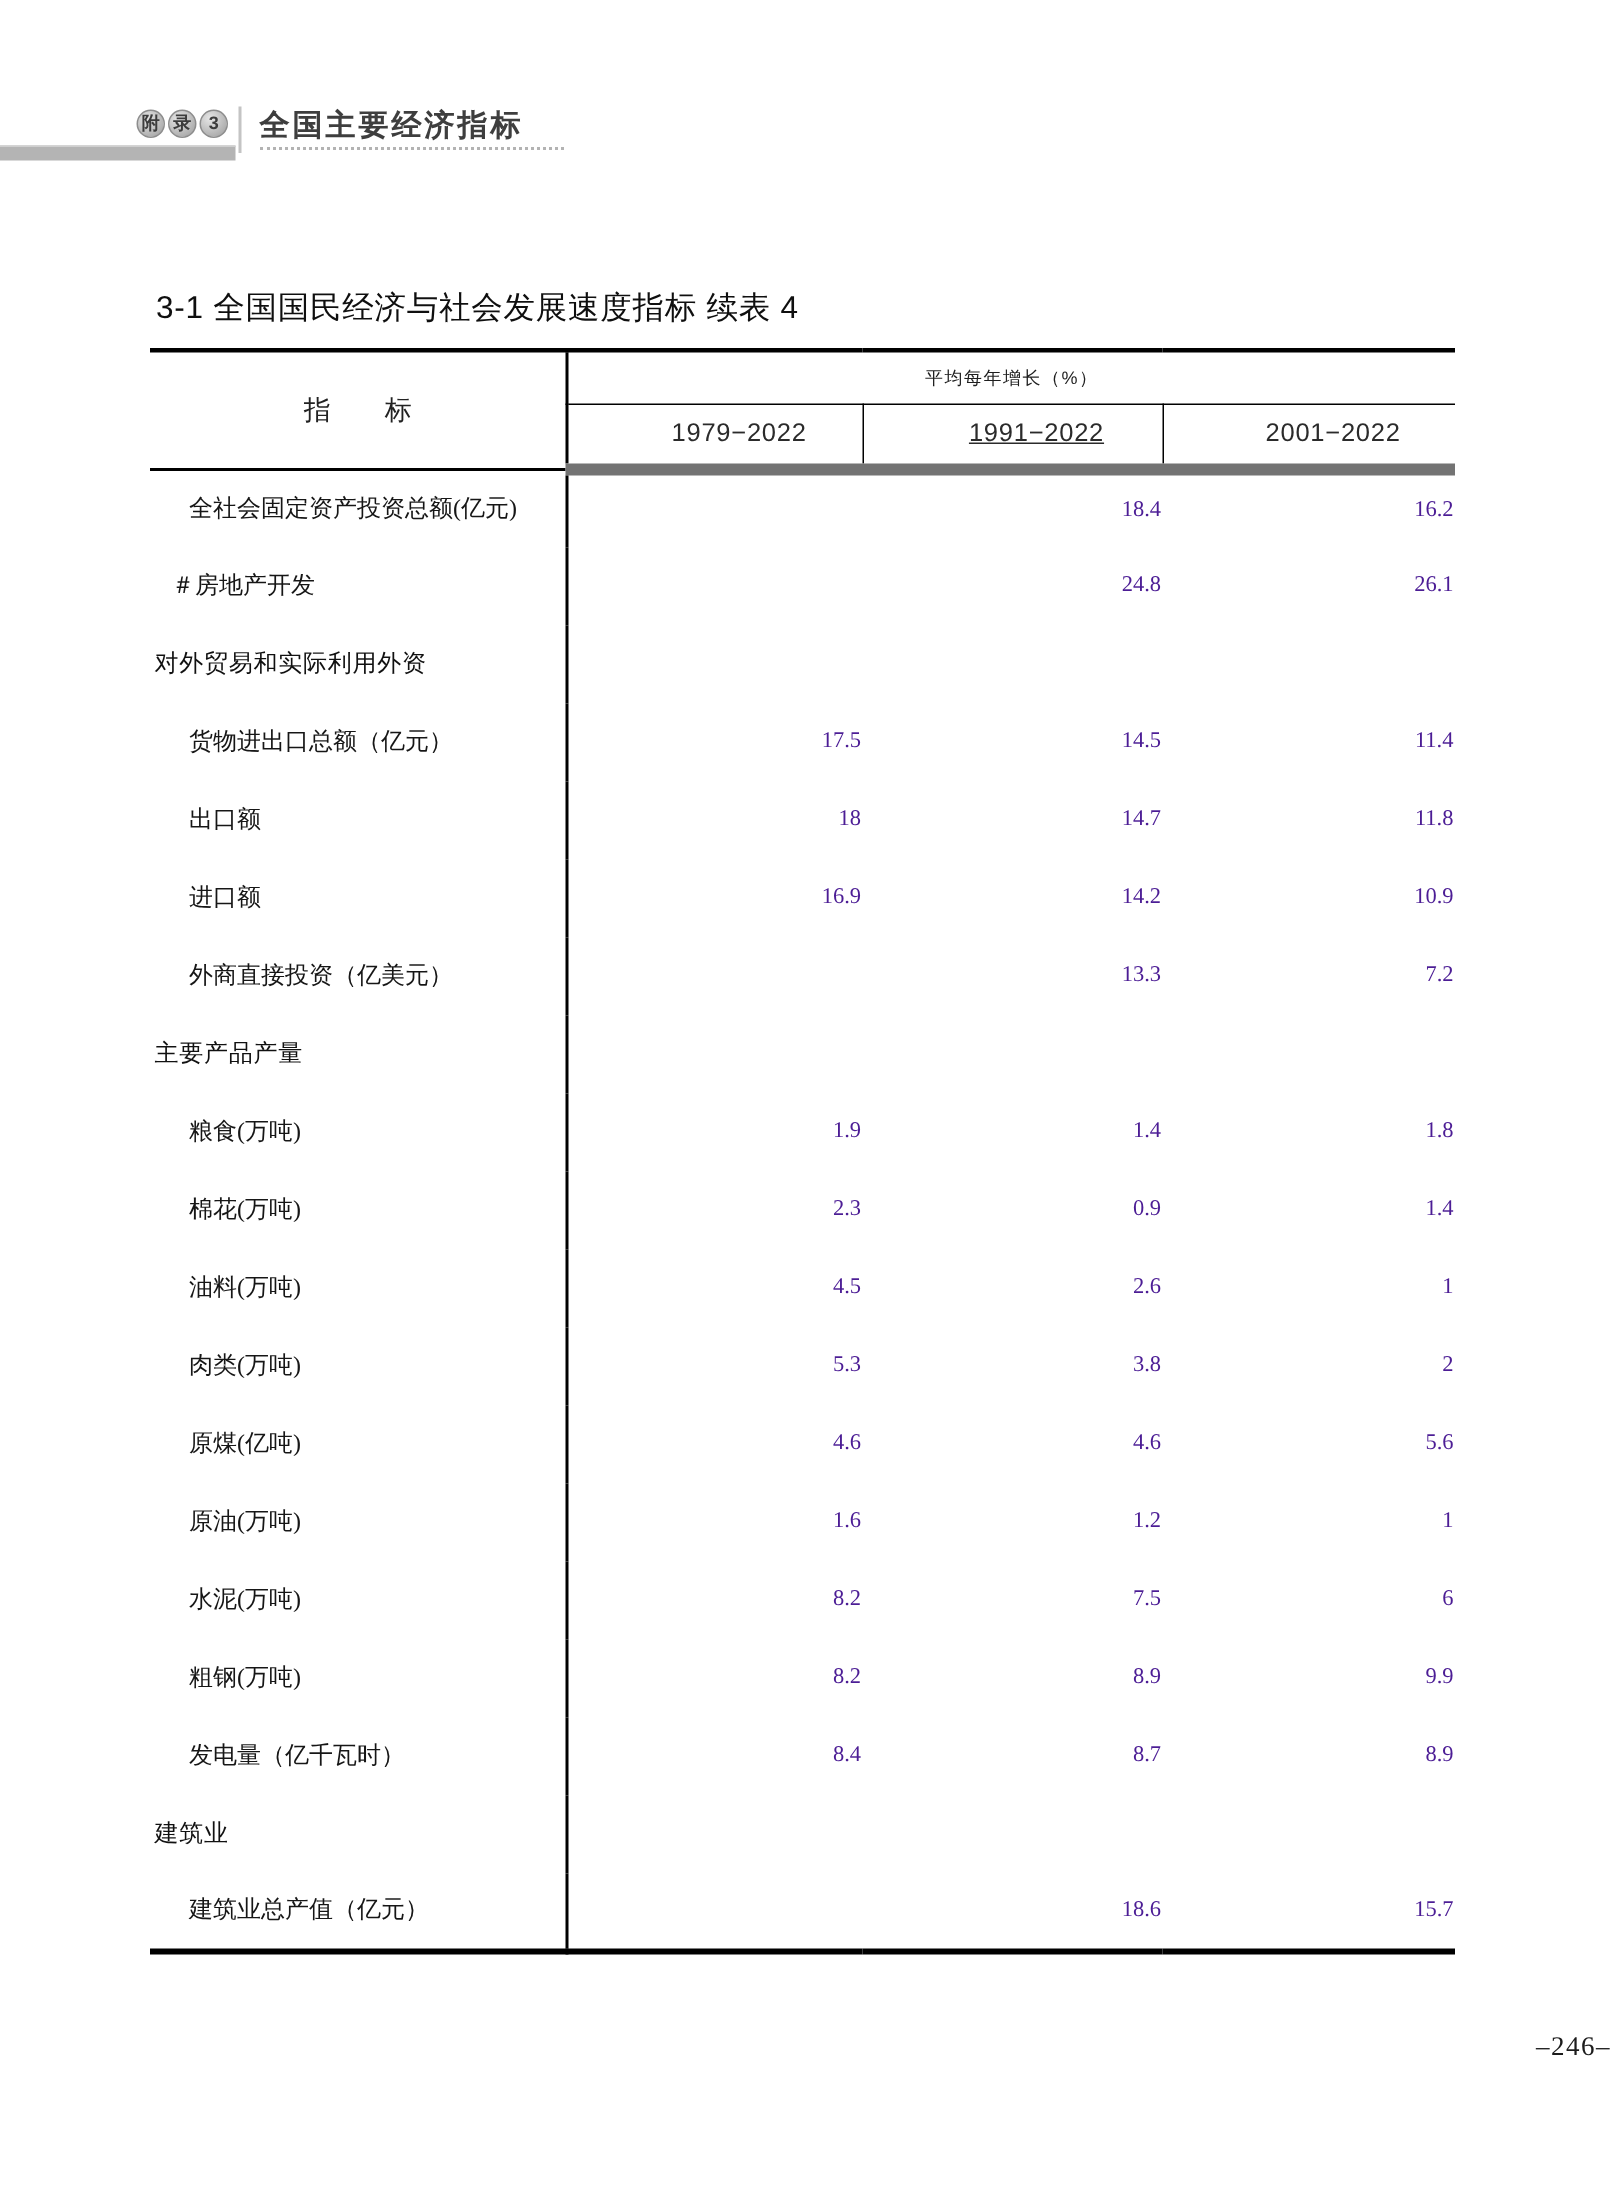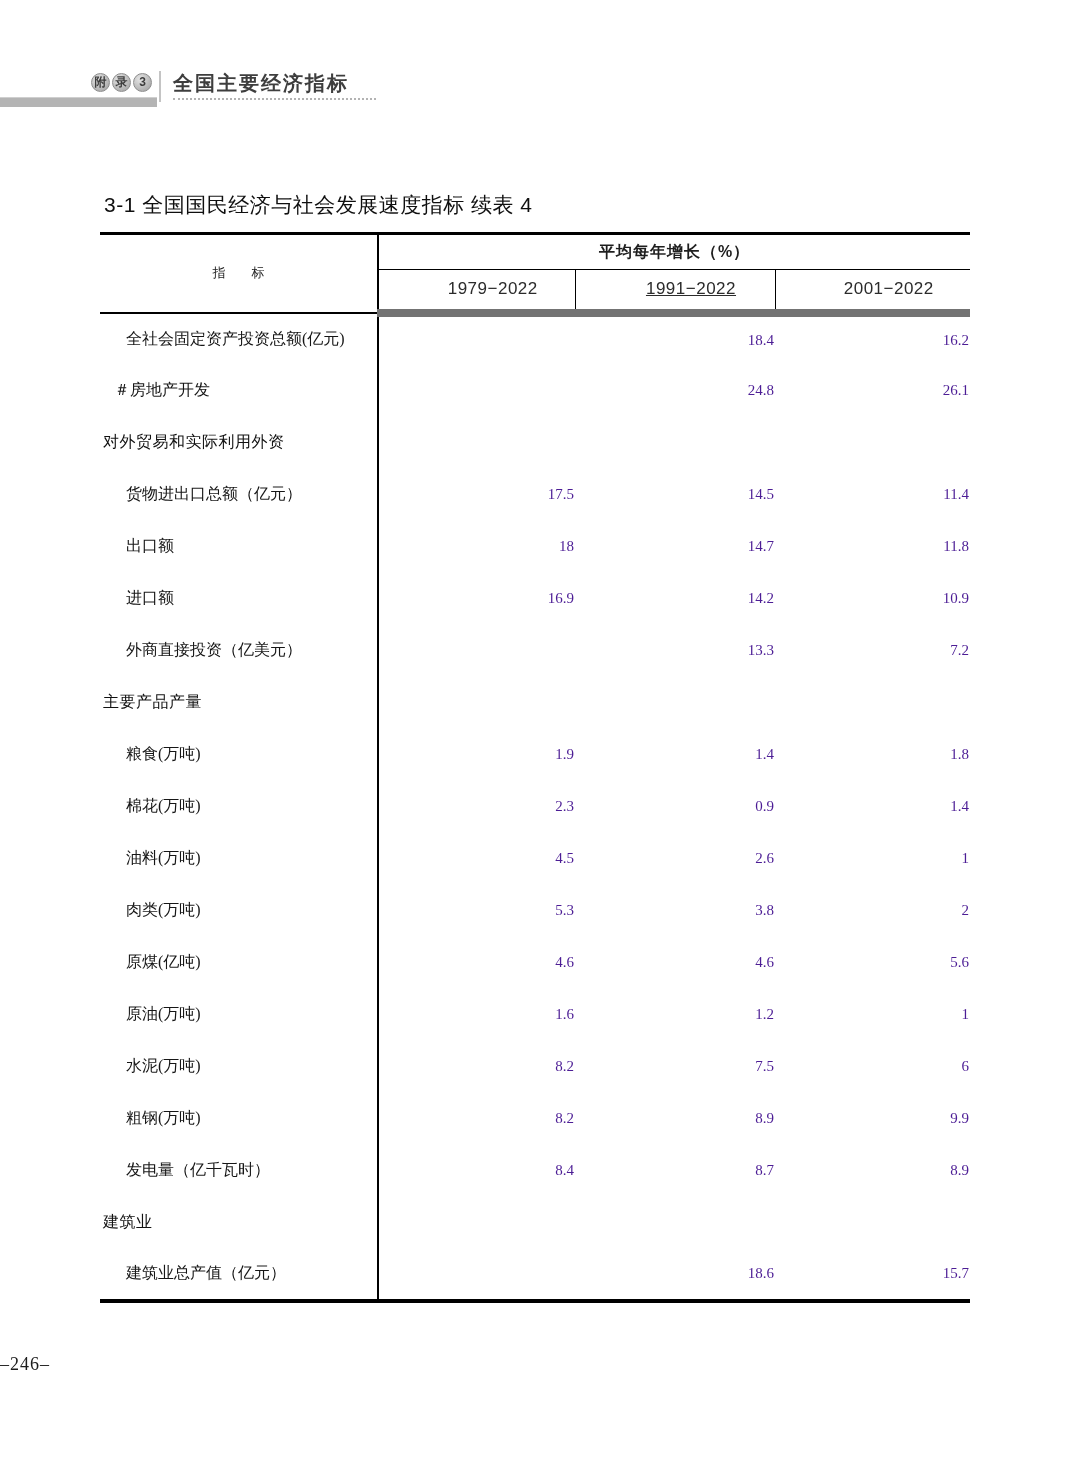--- a/index.html
+++ b/index.html
@@ -39,26 +39,26 @@
   }
 
   
   .table-wrap { position:absolute; left:100px; top:232px; width:870px; }
   table { border-collapse:collapse; table-layout:fixed; width:870px;
     border-top:3px solid #000; border-bottom:4px solid #000; }
   th, td { padding:0; vertical-align:middle; font-weight:normal; }
 
   .th-indicator {
     width:278px; border-right:2px solid #000; border-bottom:2px solid #000;
-    font-family:"Liberation Sans", sans-serif; font-size:13px; color:#222;
+    font-family:"Liberation Sans", sans-serif; font-size:18px; color:#222;
     text-align:center;
   }
   .th-span {
     height:36px; border-bottom:1px solid #000;
-    font-family:"Liberation Sans", sans-serif; font-size:16px; font-weight:700;
+    font-family:"Liberation Sans", sans-serif; font-size:12px; font-weight:400;
     color:#1e1e1e; text-align:center; letter-spacing:1px;
   }
   .th-year {
     height:43px; border-bottom:8px solid #737373;
     font-family:"Liberation Sans", sans-serif; font-size:17px; color:#2b2b2b;
     text-align:center; letter-spacing:0.5px;padding-left:32px;
   }
   .th-year.mid { border-left:1px solid #000; border-right:1px solid #000;text-decoration:underline; }
 
   tbody td { height:52px; }
@@ -74,21 +74,21 @@
   }
   tbody .c0.hash { padding-left:14px; }
   tbody .num {
     font-family:"Liberation Serif", serif; font-size:15px; color:#4c1d95;
     text-align:right; padding-right:1px;
   }
 
   
   .page-footer {
     position:absolute; left:0; top:1354px; width:1074px;
-    text-align:left; font-family:"Liberation Serif", serif;
+    text-align:right; font-family:"Liberation Serif", serif;
     font-size:18px; color:#1c1c1c; letter-spacing:1px;
   }
 </style>
 </head>
 <body>
 
 <div class="running-head">
   <div class="badge">
     <span class="badge-circle">附</span>
     <span class="badge-circle">录</span>

